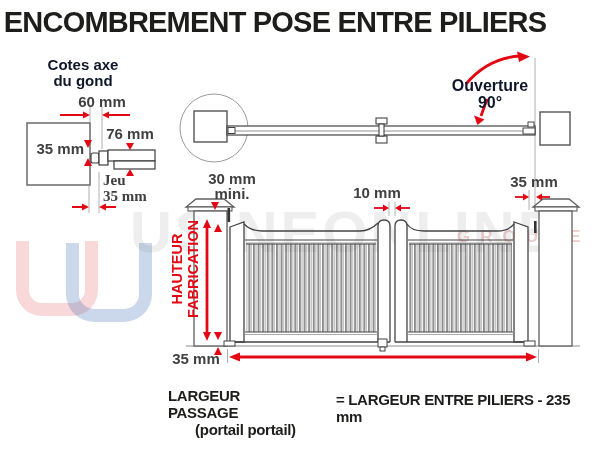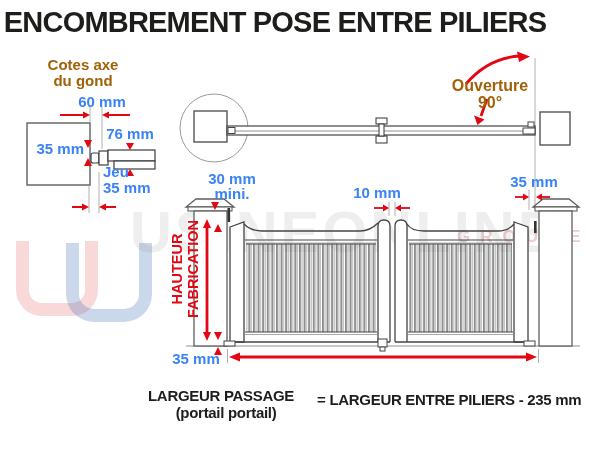--- a/index.html
+++ b/index.html
@@ -1,42 +1,42 @@
 <!DOCTYPE html>
 <html><head>
 <meta charset="utf-8">
 <style>
   html,body{margin:0;padding:0;background:#fff;}
   #stage{position:relative;width:600px;height:450px;background:#fff;overflow:hidden;
          font-family:"Liberation Sans", sans-serif;color:#1d1d1b;}
   .abs{position:absolute;}
   .preline{white-space:pre-line;}
-  .red{color:#3b82f6;}
-  .blk{color:#a16207;}
+  .red{color:#404040;}
+  .blk{color:#0f172a;}
   .c{text-align:center;}
   .r{text-align:right;}
   #title{left:0;top:6px;width:550px;text-align:center;font-size:29px;font-weight:bold;
          letter-spacing:-0.8px;}
   .lbl15{font-size:15px;line-height:16px;font-weight:bold;}
   .lbl16{font-size:16px;line-height:17px;font-weight:bold;}
   #hauteur-label{left:93px;top:260px;width:170px;height:18px;transform:rotate(-90deg);
                  text-align:center;font-size:14.5px;font-weight:bold;color:#e30613;}
   
   #wm-word{left:130px;top:198px;font-size:58px;font-weight:bold;letter-spacing:3px;
            color:rgba(125,125,125,0.13);}
   #wm-groupe{left:457px;top:227px;font-size:17px;font-weight:bold;letter-spacing:10px;
              color:rgba(205,130,130,0.40);}
   .wm-u{border-style:solid;border-top:none;}
   #wm-u1{left:16px;top:241px;width:56px;height:62px;border-width:0 13px 13px 13px;
          border-color:rgba(225,60,70,0.20);border-radius:0 0 26px 26px;}
   #wm-u2{left:66px;top:243px;width:60px;height:66px;border-width:0 13px 13px 13px;
          border-color:rgba(50,100,175,0.25);border-radius:0 0 28px 28px;}
   #formulas{left:148px;top:386px;width:450px;font-weight:bold;font-size:15px;
             letter-spacing:-0.3px;line-height:17px;}
-  #formula-line2{display:flex;gap:23px;margin-top:1px;}
+  #formula-line2{display:flex;gap:23px;margin-top:1px;margin-left:20px;}
   svg{position:absolute;left:0;top:0;}
 </style>
 </head>
 <body>
 
 <div id="stage">
 
   <div class="abs wm-u" id="wm-u1"></div>
   <div class="abs wm-u" id="wm-u2"></div>
   <div class="abs" id="wm-word">USINEONLINE</div>
@@ -171,21 +171,21 @@
     </g>
   </svg>
 
   <div class="abs" id="title">ENCOMBREMENT POSE ENTRE PILIERS</div>
 
   <div class="abs lbl15 blk c preline" style="left:28px;top:57px;width:110px;">Cotes axe
 du gond</div>
   <div class="abs lbl15 red c" style="left:58px;top:94px;width:88px;">60 mm</div>
   <div class="abs lbl15 red r" style="left:26px;top:141px;width:58px;">35 mm</div>
   <div class="abs lbl15 red c" style="left:102px;top:126px;width:56px;">76 mm</div>
-  <div class="abs lbl15 red preline" style="left:103px;top:164px;">Jeu
+  <div class="abs lbl15 red preline" style="left:103px;top:172px;font-family:Liberation Serif, serif;">Jeu
 35 mm</div>
 
   <div class="abs lbl16 blk c preline" style="left:434px;top:77px;width:112px;">Ouverture
 90°</div>
 
   <div class="abs lbl15 red c preline" style="left:197px;top:171px;width:70px;line-height:15px;">30 mm
 mini.</div>
   <div class="abs lbl15 red c" style="left:343px;top:185px;width:68px;">10 mm</div>
   <div class="abs lbl15 red c" style="left:499px;top:174px;width:70px;">35 mm</div>
   <div class="abs" id="hauteur-label">HAUTEUR FABRICATION</div>

